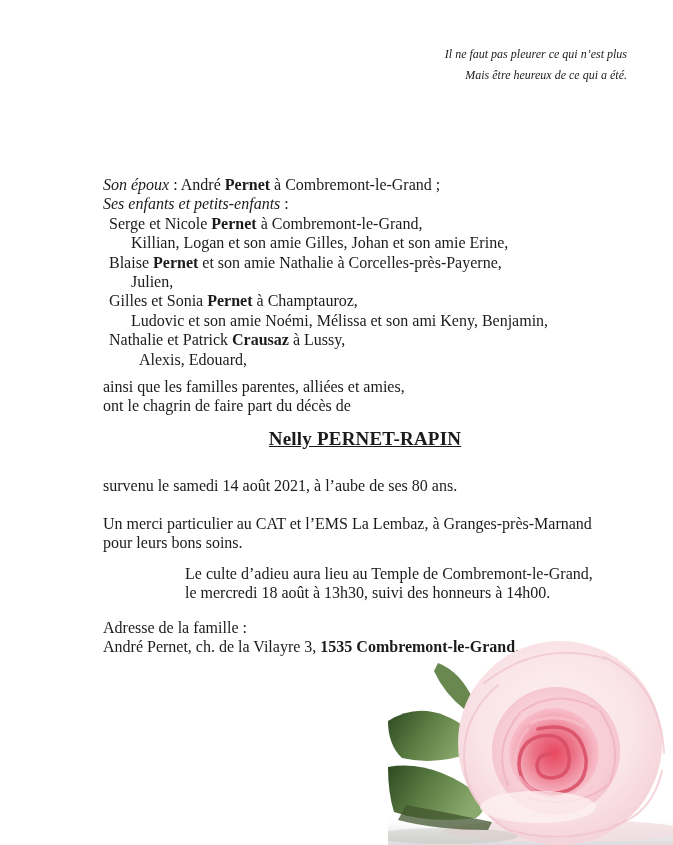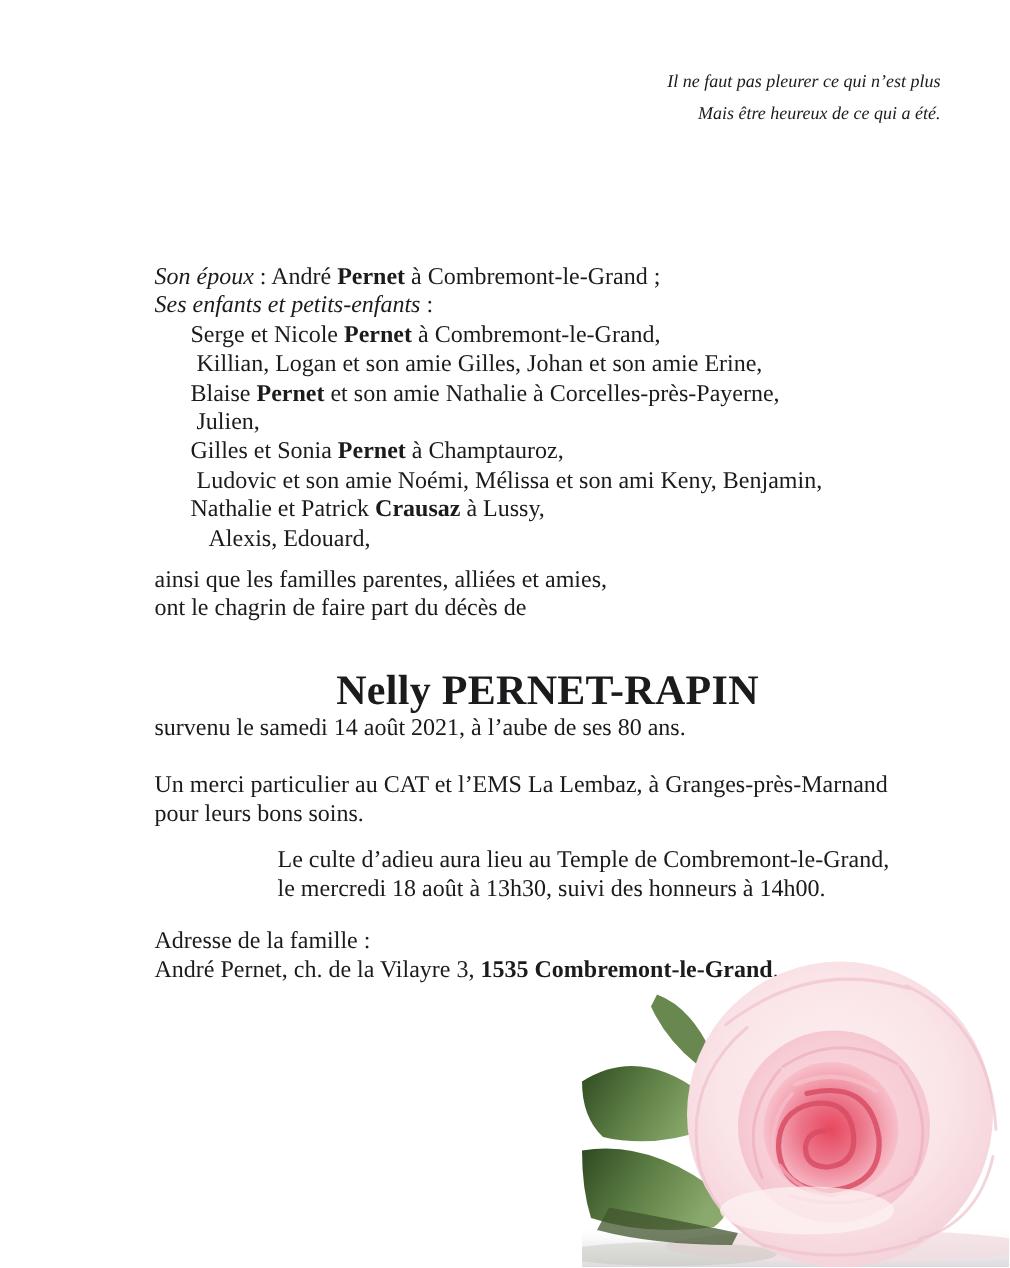--- a/index.html
+++ b/index.html
@@ -16,35 +16,36 @@
   .text-line{line-height:19.4px;white-space:nowrap;}
   .epigraph{
     top:44px;right:46px;
     text-align:right;
     font-style:italic;
     font-size:12px;
   }
   .epigraph .text-line{line-height:21px;}
   .family-list{top:175px;left:103px;}
   .indent-0{margin-left:0;}
-  .indent-1{margin-left:24px;}
+  .indent-1{margin-left:6px;}
   .indent-2{margin-left:28px;}
   .indent-3{margin-left:36px;}
   .seg-normal{font-style:normal;font-weight:normal;}
   .seg-italic{font-style:italic;}
   .seg-bold{font-weight:bold;}
   .announcement{top:377px;left:103px;}
   .deceased-name{
-    top:449px;left:103px;width:524px;
+    top:427px;left:103px;width:524px;
     margin:0;
     text-align:center;
-    font-size:28px;
+    font-size:19px;
     font-weight:bold;
     letter-spacing:.2px;
     line-height:24px;
+    text-decoration:underline;
   }
   .death-line{top:476px;left:103px;}
   .thanks{top:514px;left:103px;}
   .ceremony{top:564px;left:185px;}
   .address{top:618px;left:103px;}
   .rose{right:0;bottom:0;width:285px;height:220px;}
   .rose svg{display:block;}
 </style>
 </head>
 <body>

